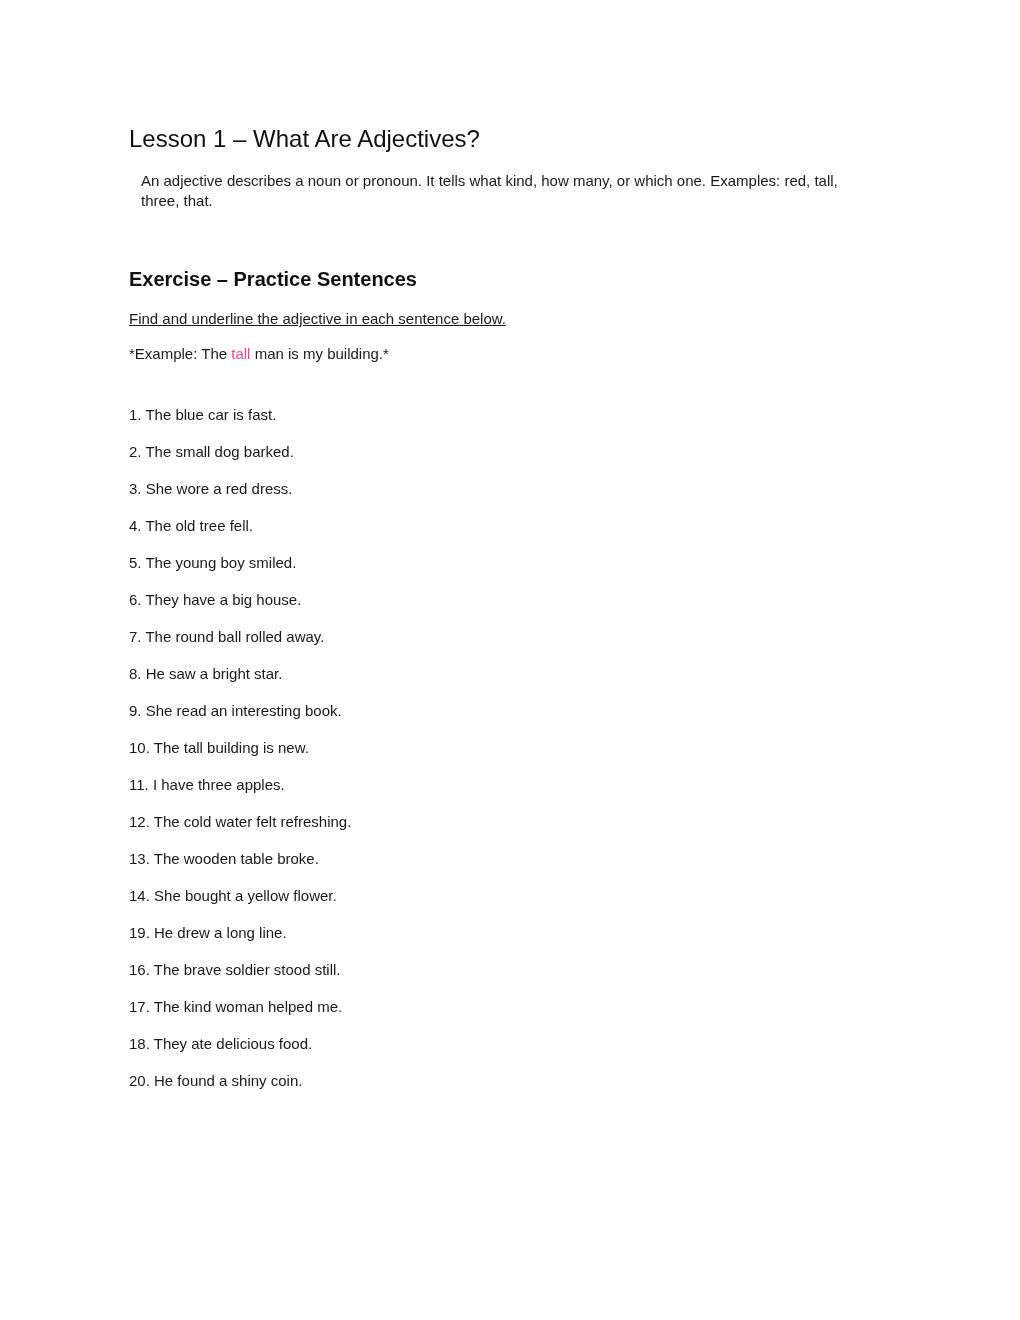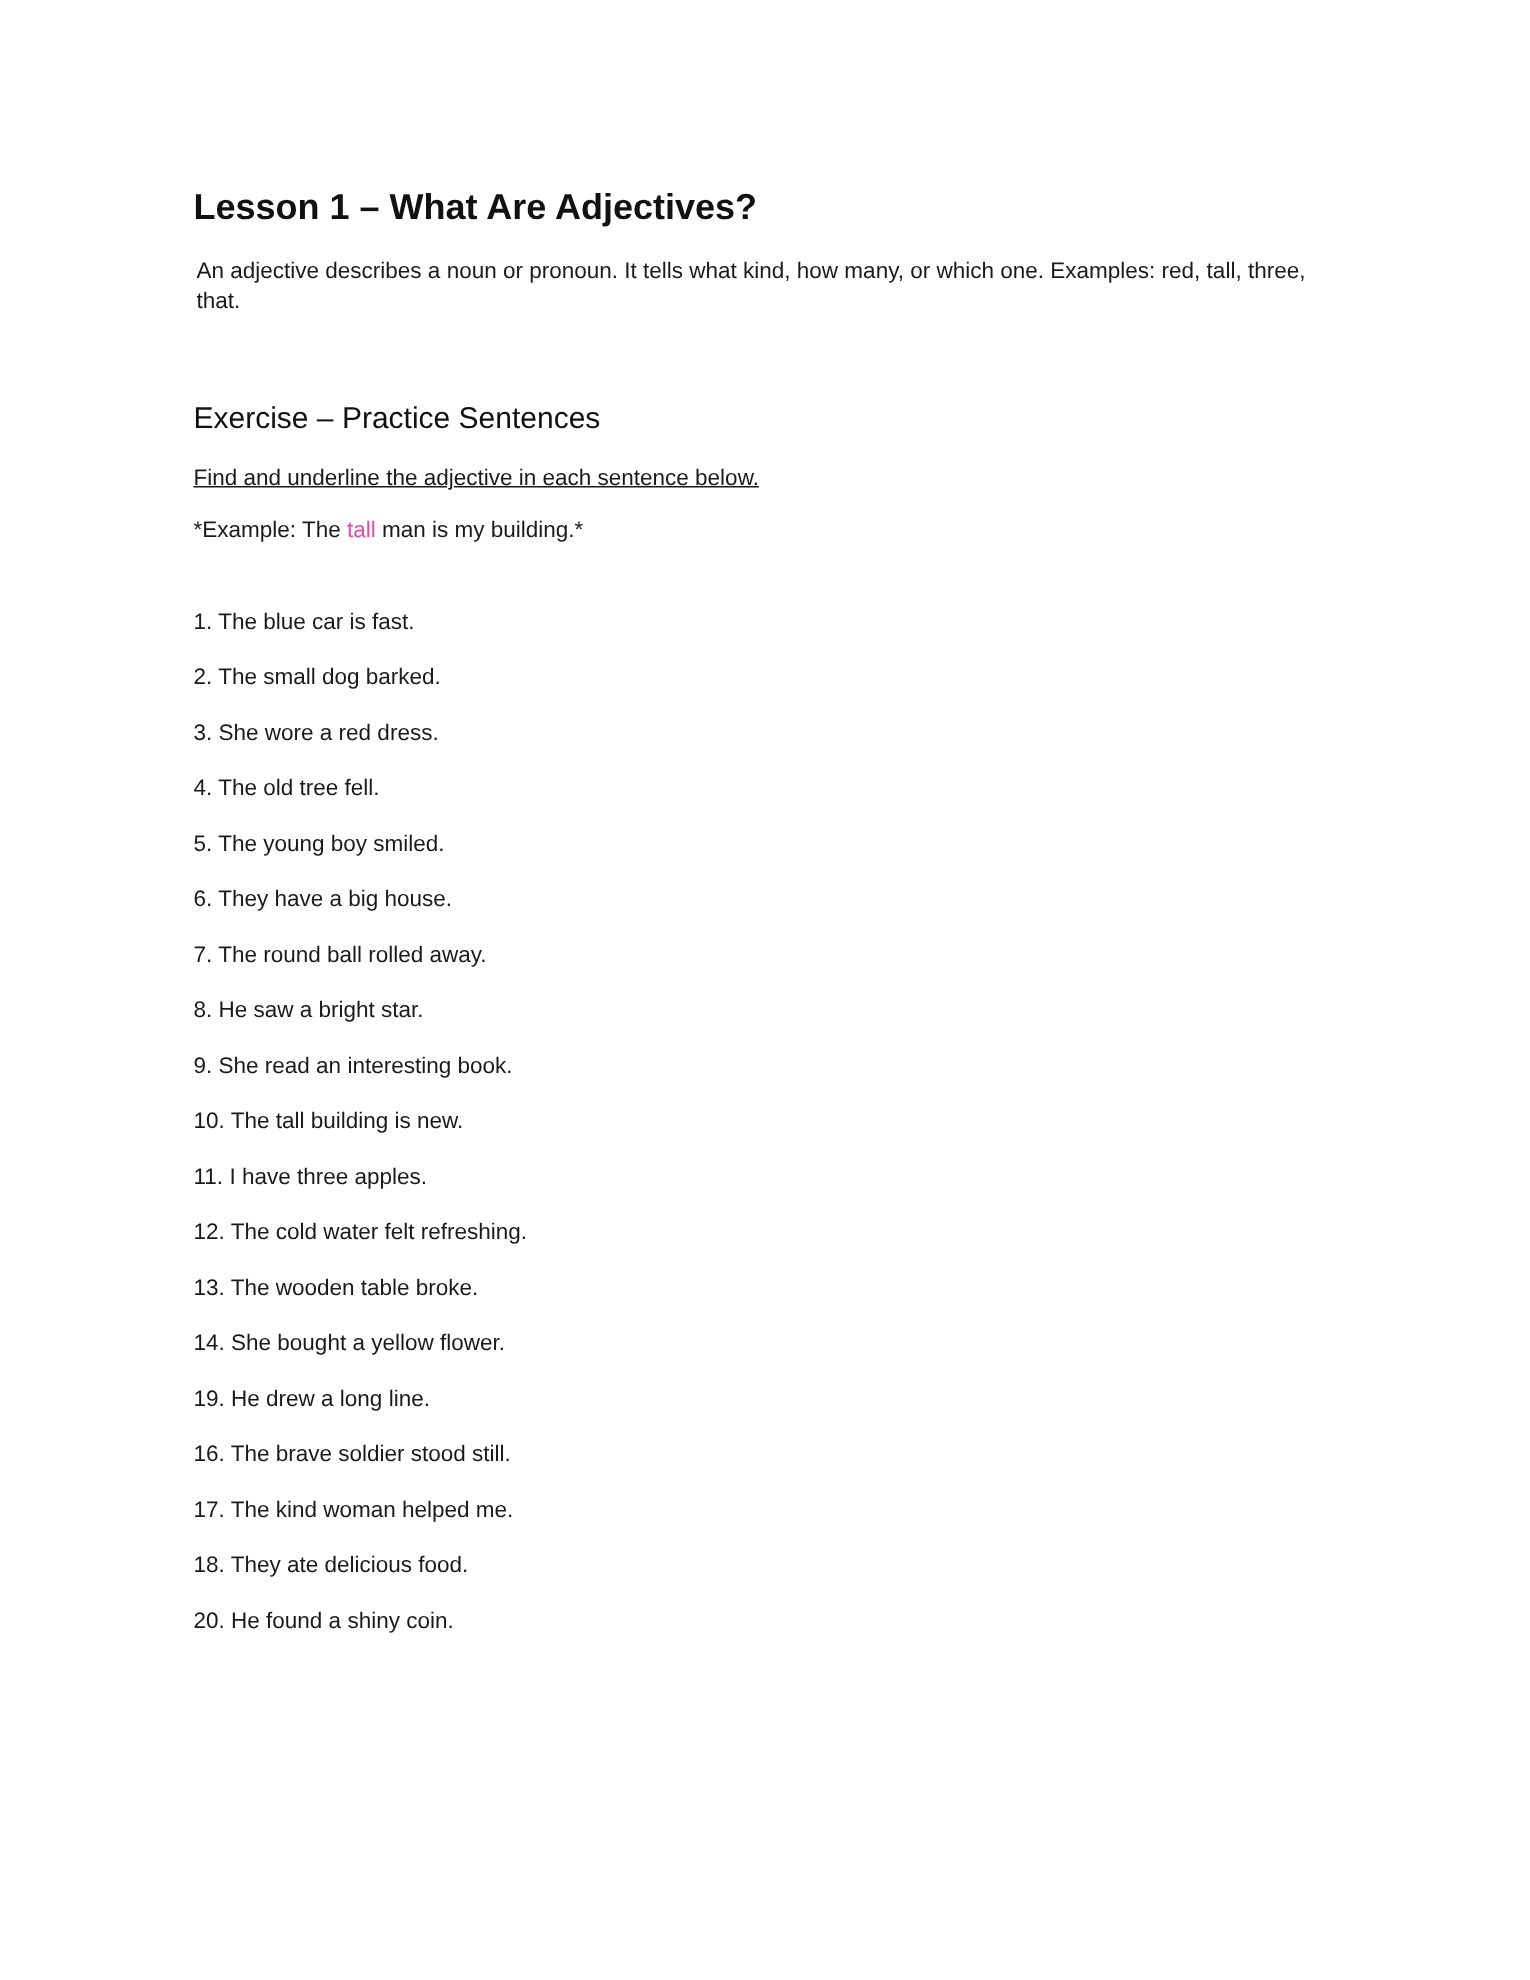--- a/index.html
+++ b/index.html
@@ -16,32 +16,32 @@
     padding: 124px 129px 0 129px;
     font-family: "Liberation Sans", sans-serif;
     font-size: 15px;
     line-height: 20px;
     color: #1a1a1a;
     overflow: hidden;
   }
   h1.lesson-title {
     font-size: 24px;
     line-height: 30px;
-    font-weight: bold;
+    font-weight: normal;
     color: #111111;
     margin: 0 0 17px 0;
   }
   p.lesson-description {
-    margin: 2px;
+    margin: 12px;
     max-width: 762px;
   }
   h2.exercise-title {
     font-size: 20px;
     line-height: 25px;
-    font-weight: normal;
+    font-weight: bold;
     color: #111111;
     margin: 56px 0 17px 0;
   }
   p.instructions {
     margin: 0 0 15px 0;
     text-decoration: underline;
   }
   p.example {
     margin: 0 0 41px 0;
   }

